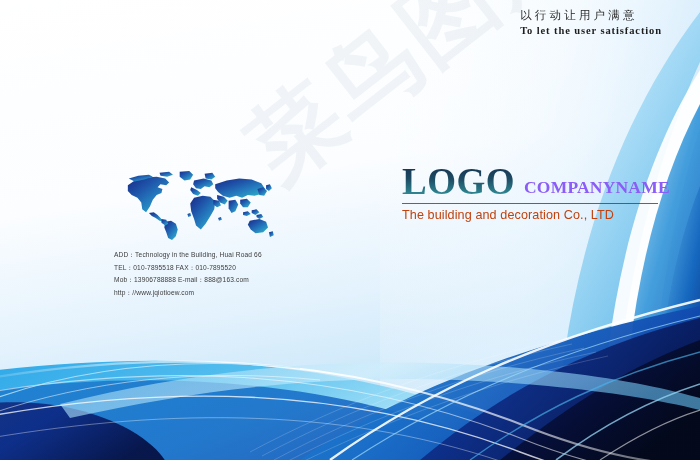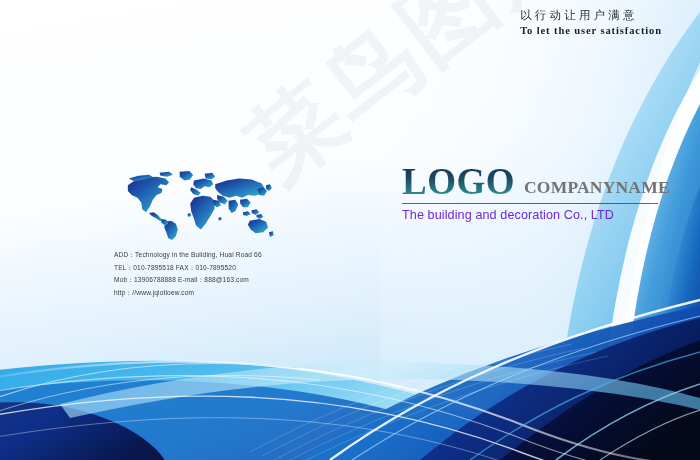--- a/index.html
+++ b/index.html
@@ -102,36 +102,36 @@
     -webkit-background-clip: text;
     background-clip: text;
     color: transparent;
     -webkit-text-fill-color: transparent;
   }
   .company-word {
     font-family: "Liberation Serif", serif;
     font-size: 17.5px;
     font-weight: bold;
     letter-spacing: 0.2px;
-    color: #737373;
+    color: #8b5cf6;
     line-height: 1;
     position: relative;
     top: -1px;
   }
   .logo-rule {
     width: 256px;
     height: 1px;
     background: #3b4d5e;
     margin-top: 3px;
     opacity: .85;
   }
   .logo-tagline {
     font-family: "Liberation Sans", sans-serif;
     font-size: 12.6px;
-    color: #6d28d9;
+    color: #c2410c;
     margin-top: 4px;
     letter-spacing: .1px;
     white-space: nowrap;
   }
 
   
   .contact-block {
     position: absolute;
     left: 114px;
     top: 249px;

